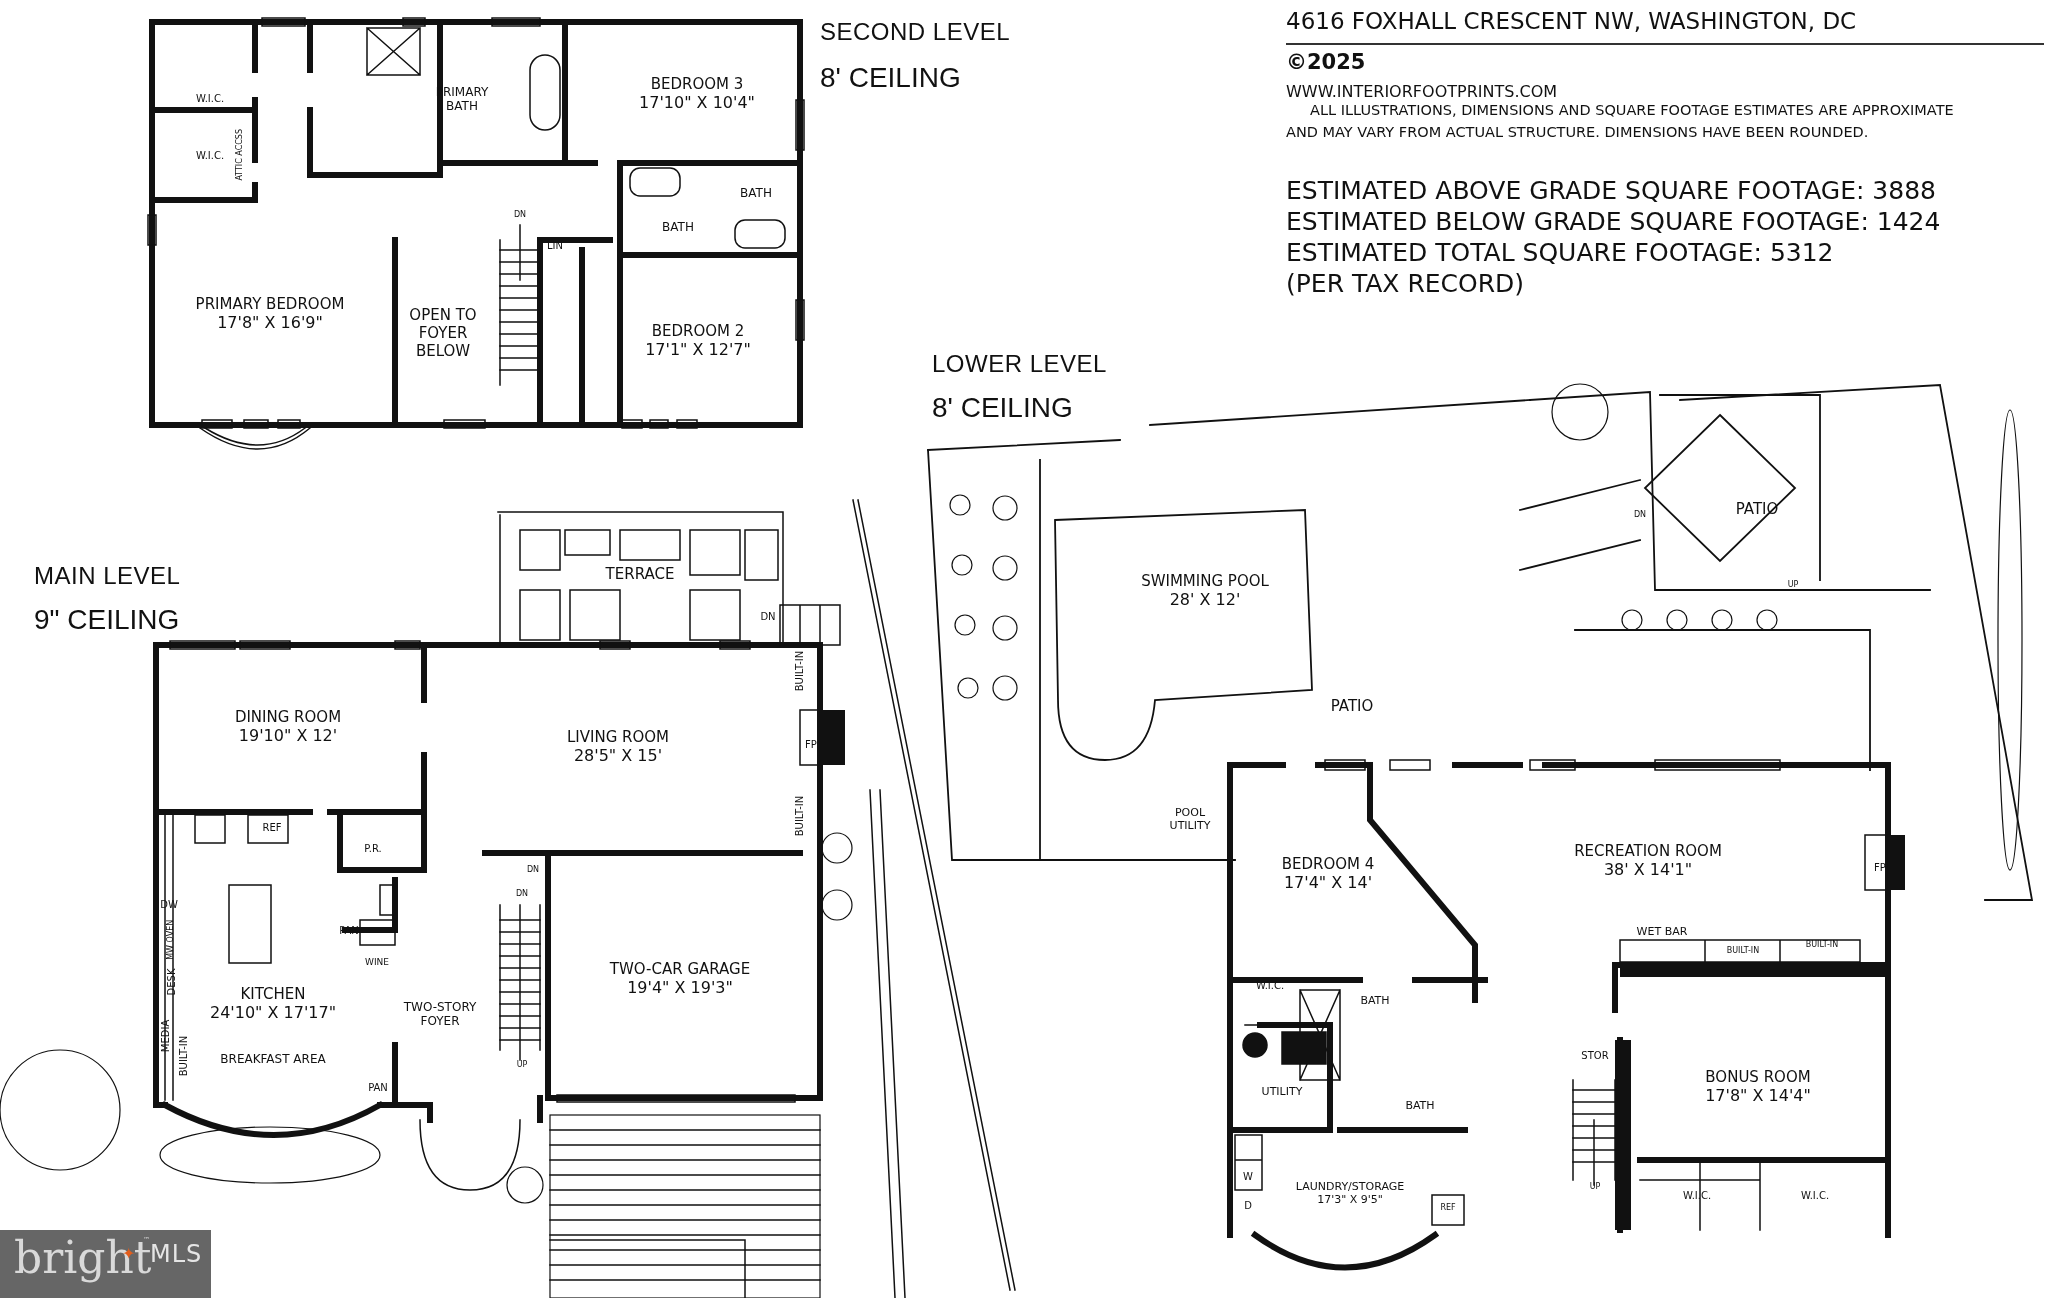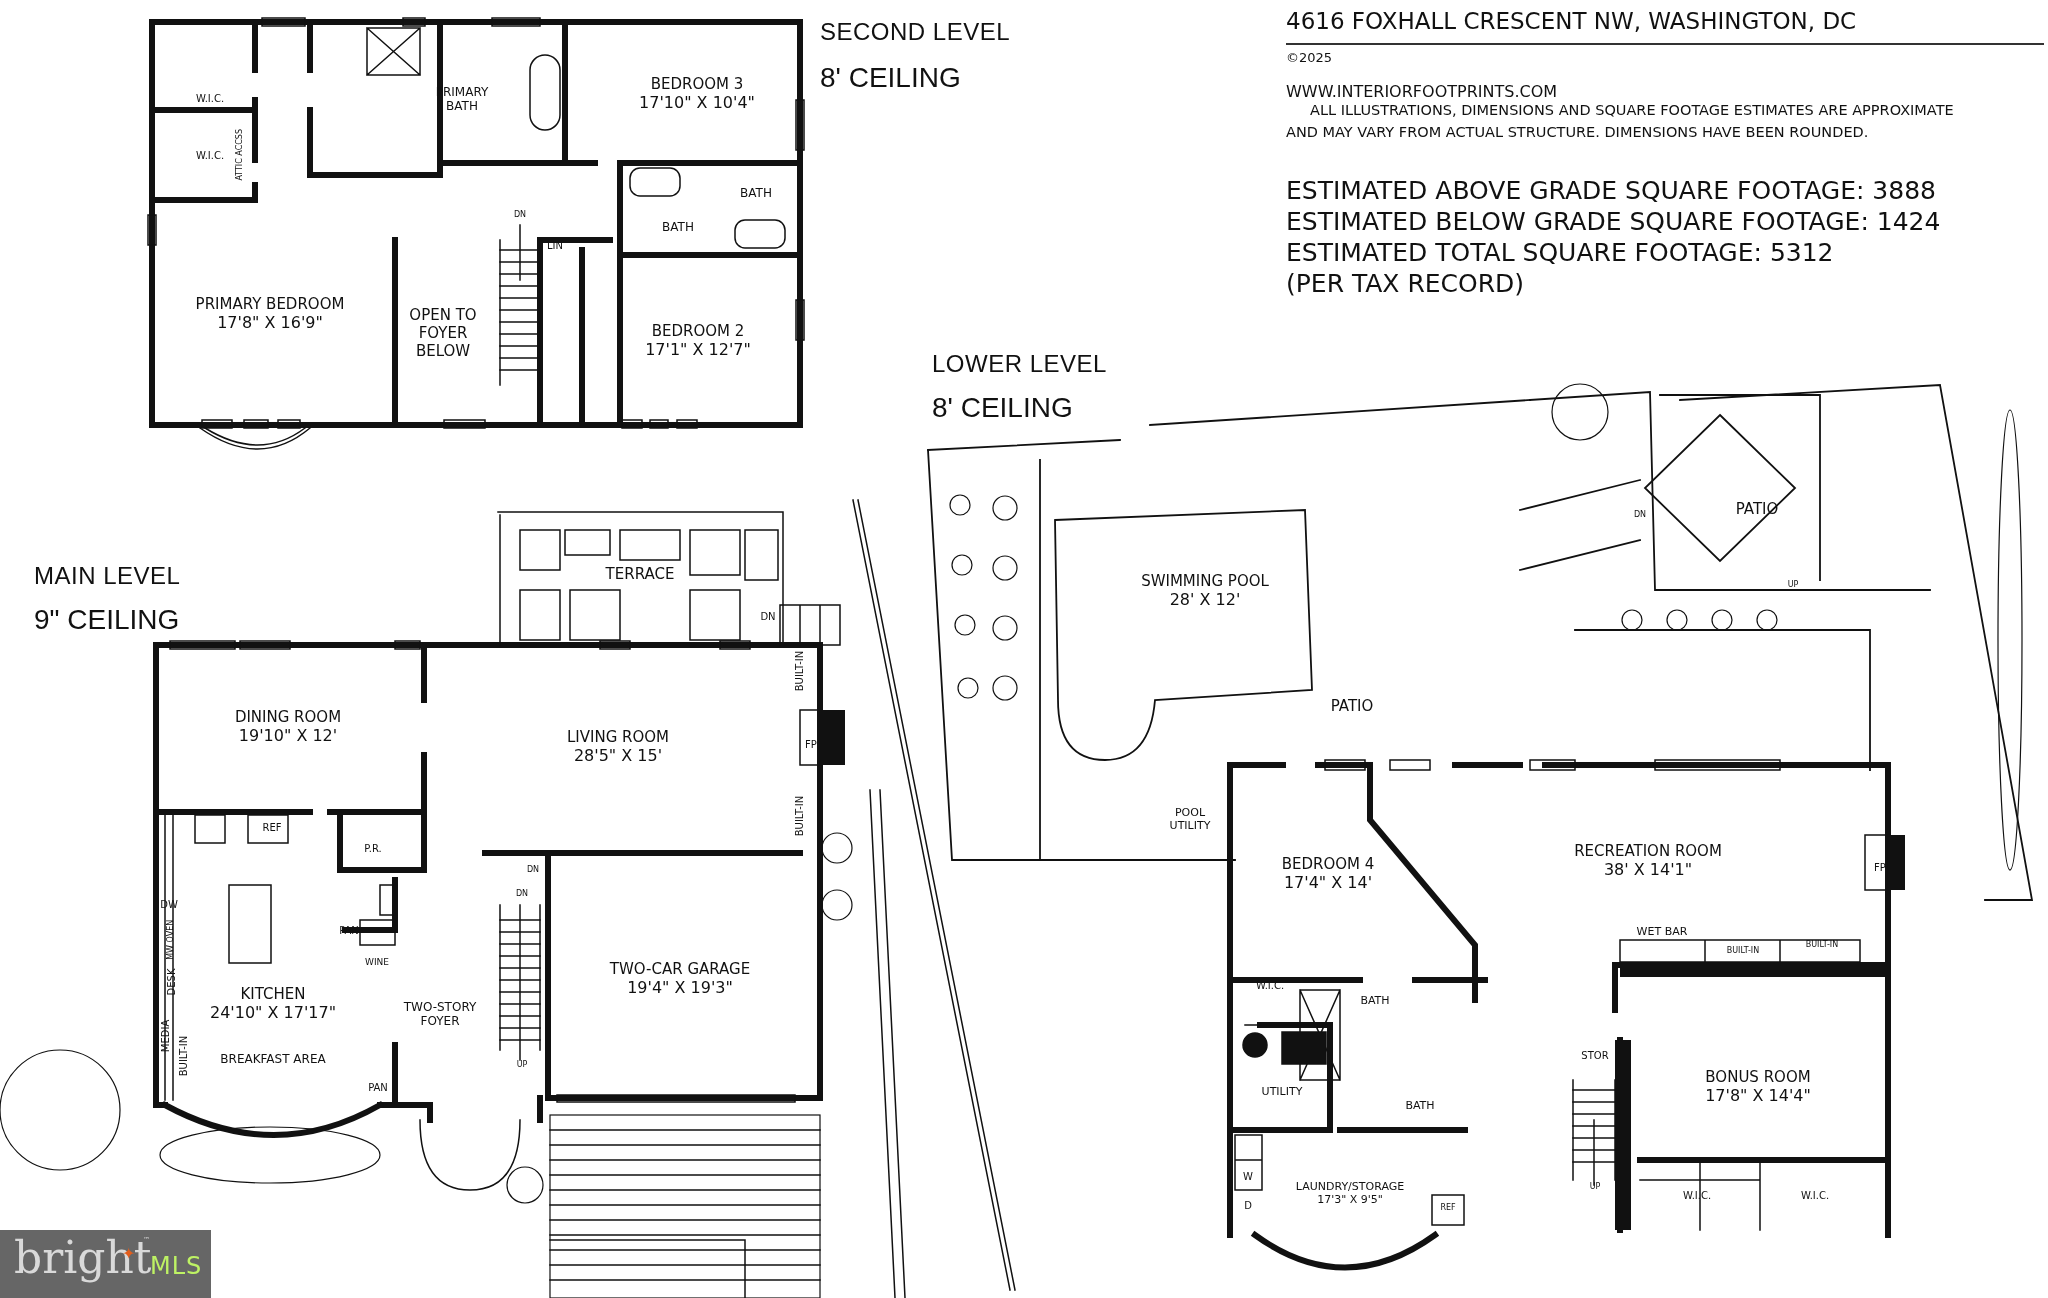--- a/index.html
+++ b/index.html
@@ -8,29 +8,29 @@
   .lbl{position:absolute;white-space:nowrap;text-align:center;color:#111;line-height:1.2;font-family:"DejaVu Sans",sans-serif;}
   .room{font-size:15px;transform:translateX(-50%);}
   .room .dim{display:block;font-size:16px;}
   .small{font-size:10px;transform:translateX(-50%);}
   .vert{transform:translateX(-50%) rotate(-90deg);font-size:10px;}
   .lvl-title{position:absolute;font-size:24px;letter-spacing:0.5px;white-space:nowrap;font-family:Liberation Sans, sans-serif;}
   .lvl-sub{position:absolute;font-size:28px;white-space:nowrap;font-family:Liberation Sans, sans-serif;}
   .hdr{position:absolute;left:1286px;white-space:nowrap;font-family:"DejaVu Sans",sans-serif;}
   #hdr-address{top:8px;font-size:23px;}
   #hdr-rule{position:absolute;left:1286px;top:43px;width:758px;height:2px;background:#333;}
-  #hdr-copy{top:50px;font-size:13px;}
+  #hdr-copy{top:50px;font-size:21px;font-weight:bold;}
   #hdr-web{top:82px;font-size:16px;}
   #hdr-disc1{top:102px;font-size:14.5px;margin-left:24px;}
   #hdr-disc2{top:124px;font-size:14.5px;}
   .sqft{font-size:25px;}
   #brand{position:absolute;left:0;top:1230px;width:211px;height:68px;background:#666666;}
   #brand-bright{position:absolute;left:14px;top:2px;font-family:"DejaVu Serif",serif;font-size:44px;color:#d9d9d9;}
   #brand-star{position:absolute;left:122px;top:14px;color:#e35e1c;font-size:16px;}
-  #brand-mls{position:absolute;left:150px;top:22px;font-size:24px;color:#bef264;letter-spacing:1px;}
+  #brand-mls{position:absolute;left:150px;top:10px;font-size:24px;color:#e5e5e5;letter-spacing:1px;}
   #brand-tm{position:absolute;left:143px;top:6px;font-size:7px;color:#ddd;}
 </style>
 </head>
 <body>
 
 <svg id="plan" viewBox="0 0 2048 1298" xmlns="http://www.w3.org/2000/svg">
   <g fill="none" stroke="#111" stroke-linecap="square">
 
     <g stroke-width="6">
       <path d="M152 22 H800 V425 H152 Z"></path>

